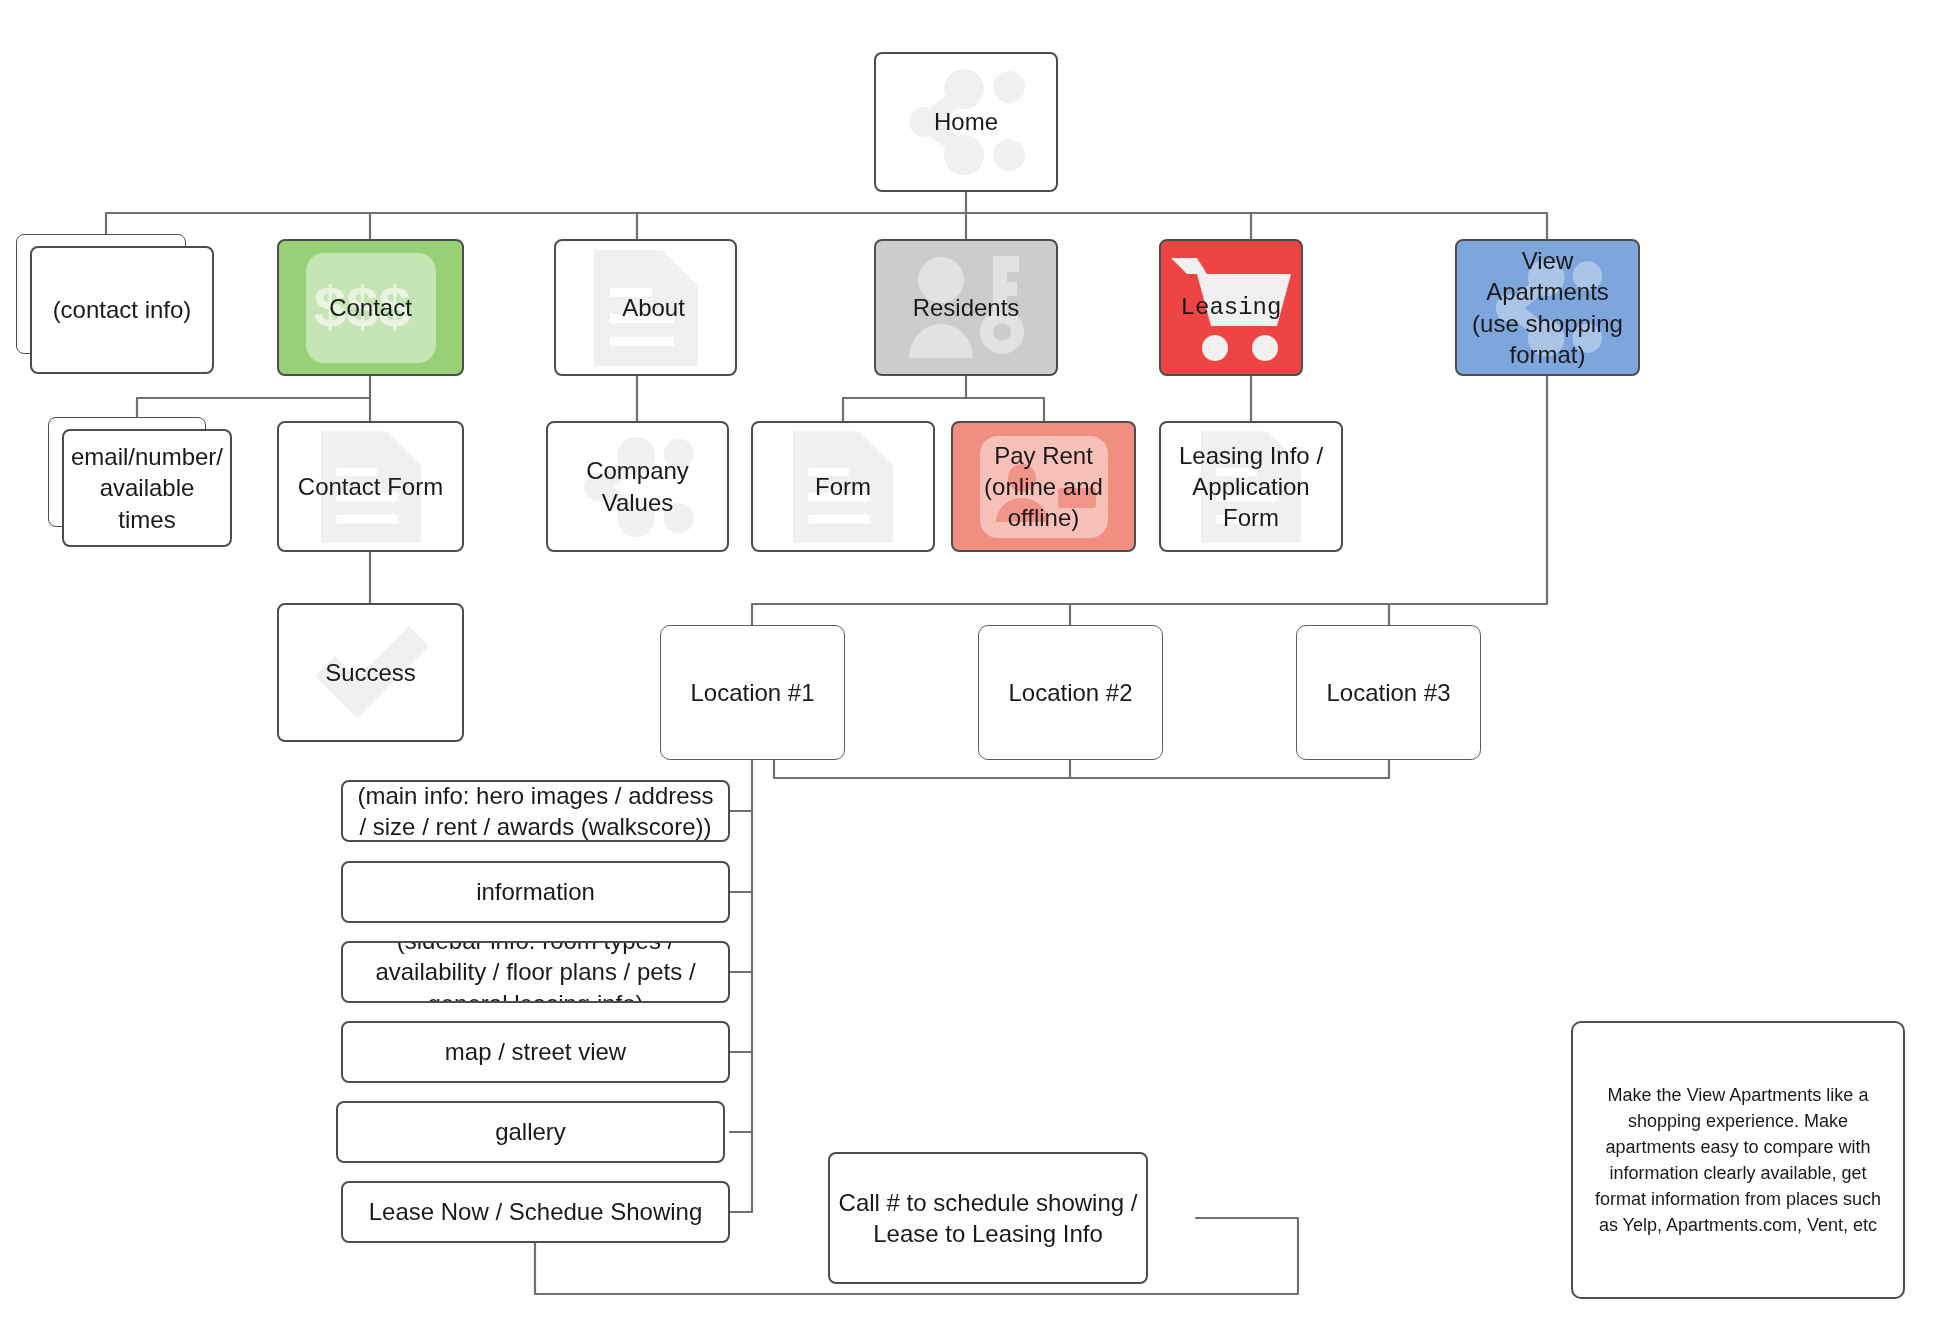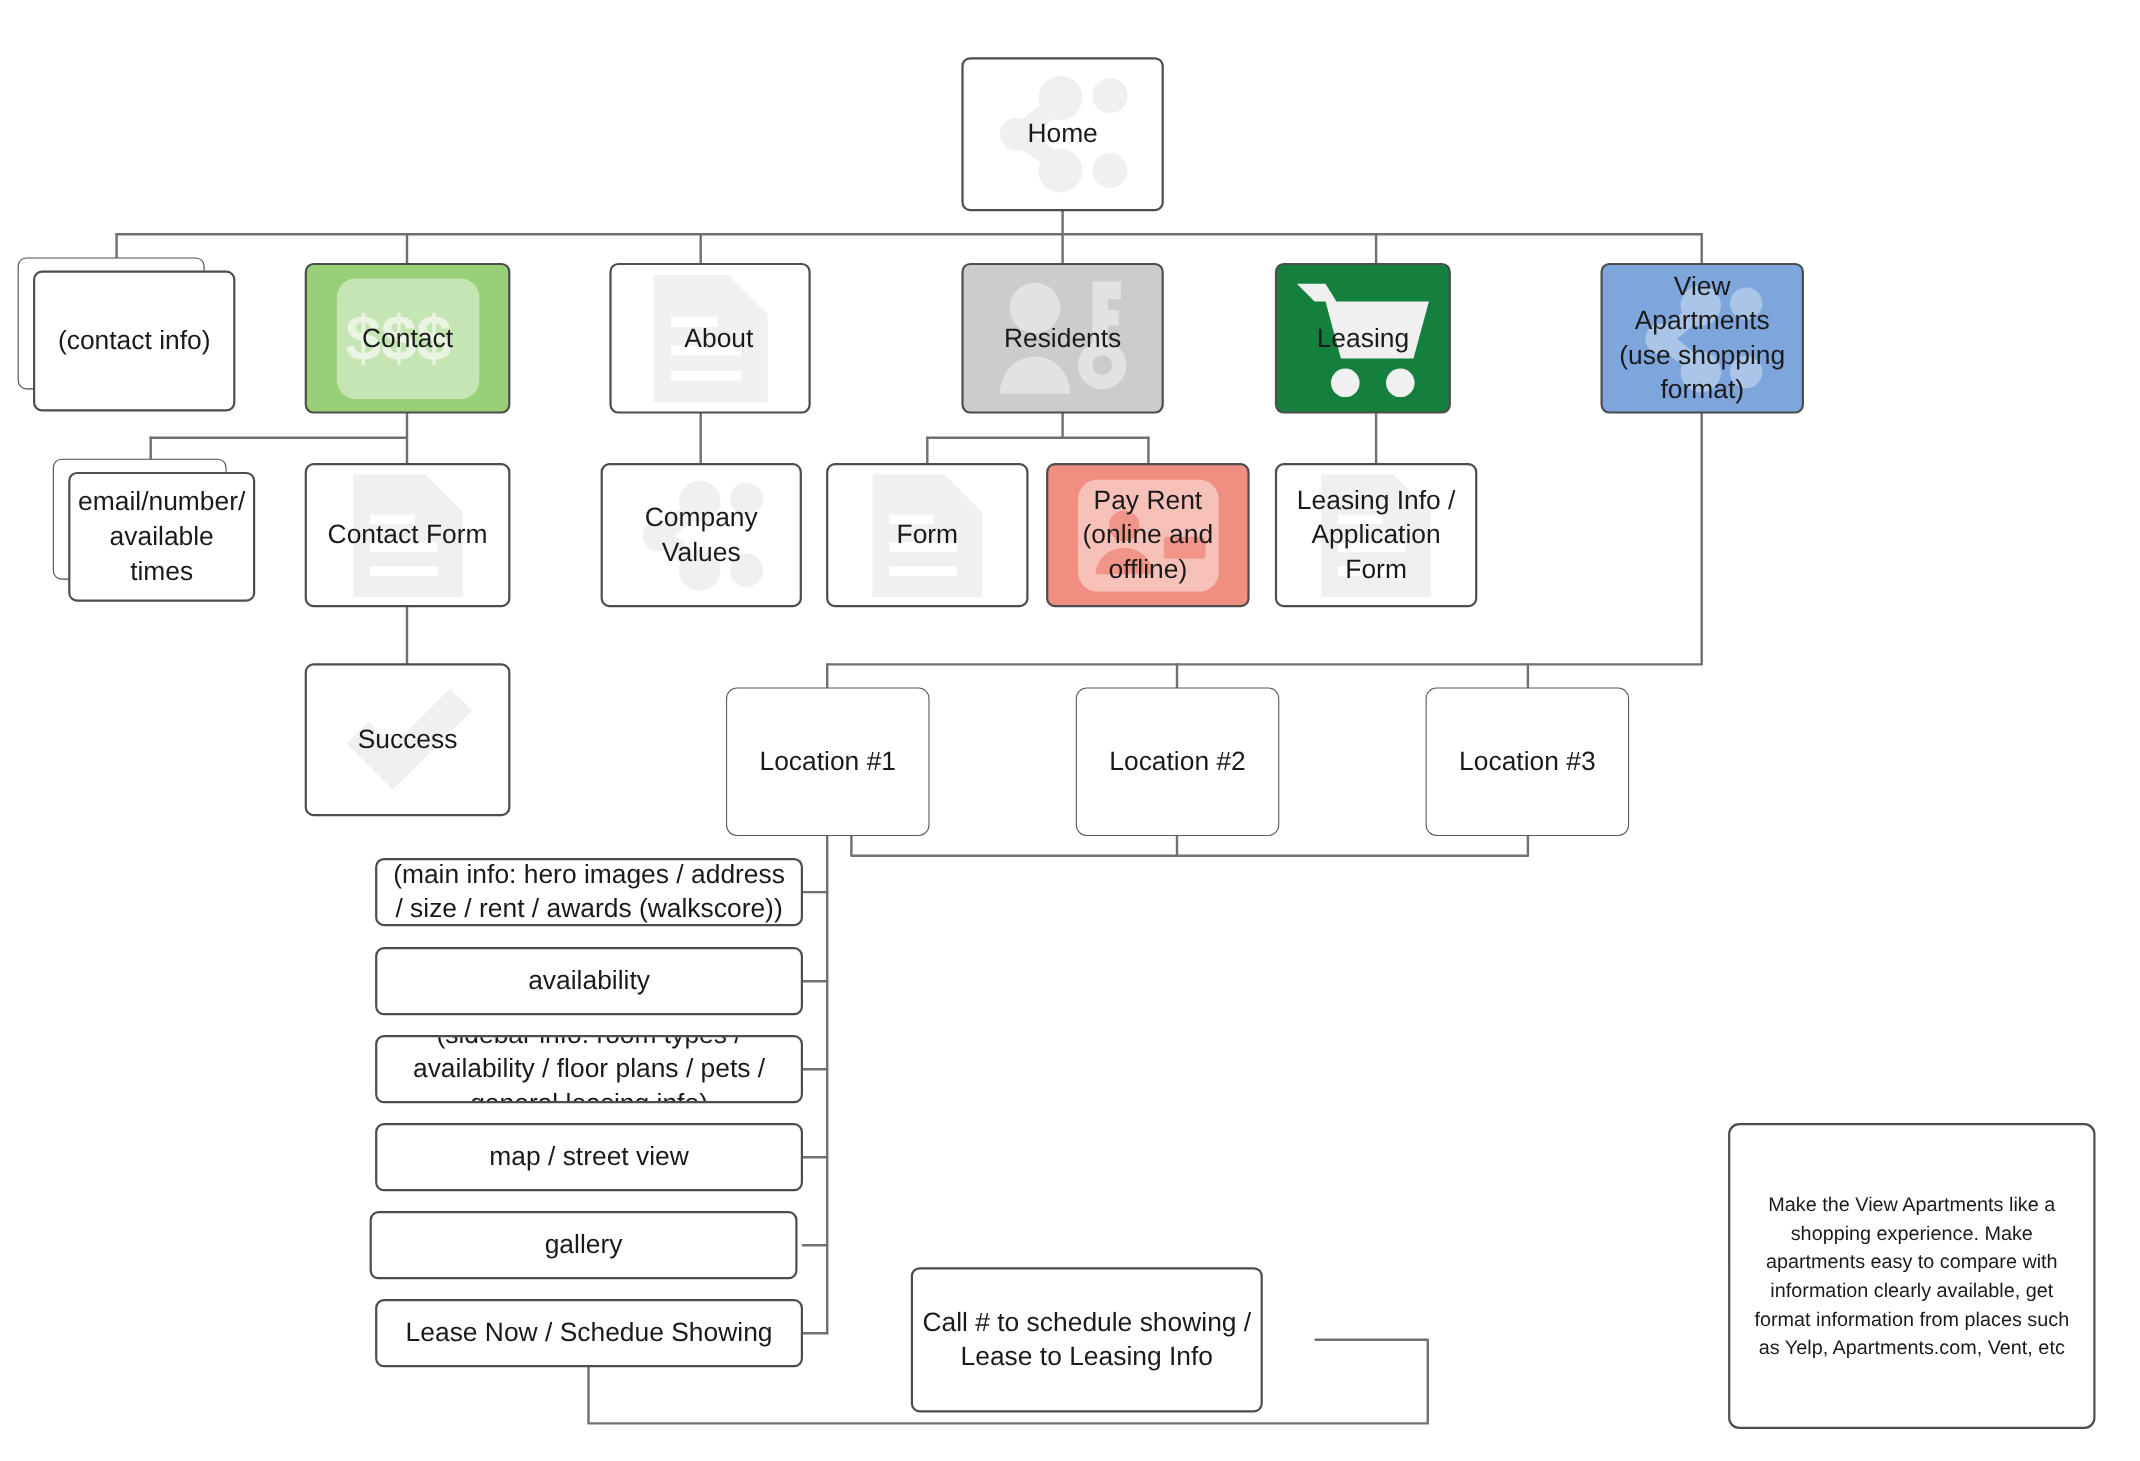--- a/index.html
+++ b/index.html
@@ -121,21 +121,21 @@
         <circle cx="36" cy="26" r="23"></circle>
           <path d="M4 104 a32 34 0 0 1 64 0 Z"></path>
         <path d="M88 2 h26 v16 h-12 v10 h10 v14 h-10 v18 h-14 Z"></path>
         <circle cx="97" cy="78" r="22"></circle>
           <circle cx="97" cy="78" r="9" fill="#CCCCCC"></circle>
       </g>
     </svg>
     <span class="lbl">Residents</span>
   </div>
 
-  <div class="node" style="left:1159px;top:239px;width:160px;height:137px;background:#15803d;">
+  <div class="node" style="left:1159px;top:239px;width:144px;height:137px;background:#ef4444;font-family:Liberation Mono, monospace;">
     <svg class="wm" width="124" height="108" viewBox="0 0 124 108">
       <g fill="#F0F0F0">
         <path d="M2 4 h26 l10 16 h84 l-14 52 h-66 l-14 -52 h-10 Z"></path>
         <circle cx="46" cy="94" r="13"></circle>
           <circle cx="96" cy="94" r="13"></circle>
       </g>
     </svg>
     <span class="lbl">Leasing</span>
   </div>
 
@@ -236,21 +236,21 @@
     <span class="lbl">Location #2</span>
   </div>
   <div class="node thin plainbox" style="left:1296px;top:625px;width:185px;height:135px;background:#FFFFFF;">
     <span class="lbl">Location #3</span>
   </div>
 
   <div class="node" style="left:341px;top:780px;width:389px;height:62px;background:#FFFFFF;">
     <span class="lbl">(main info: hero images / address / size / rent / awards (walkscore))</span>
   </div>
   <div class="node" style="left:341px;top:861px;width:389px;height:62px;background:#FFFFFF;">
-    <span class="lbl">availability</span>
+    <span class="lbl">information</span>
   </div>
   <div class="node" style="left:341px;top:941px;width:389px;height:62px;background:#FFFFFF;">
     <span class="lbl">(sidebar info: room types / availability / floor plans / pets / general leasing info)</span>
   </div>
   <div class="node" style="left:341px;top:1021px;width:389px;height:62px;background:#FFFFFF;">
     <span class="lbl">map / street view</span>
   </div>
   <div class="node" style="left:336px;top:1101px;width:389px;height:62px;background:#FFFFFF;">
     <span class="lbl">gallery</span>
   </div>

